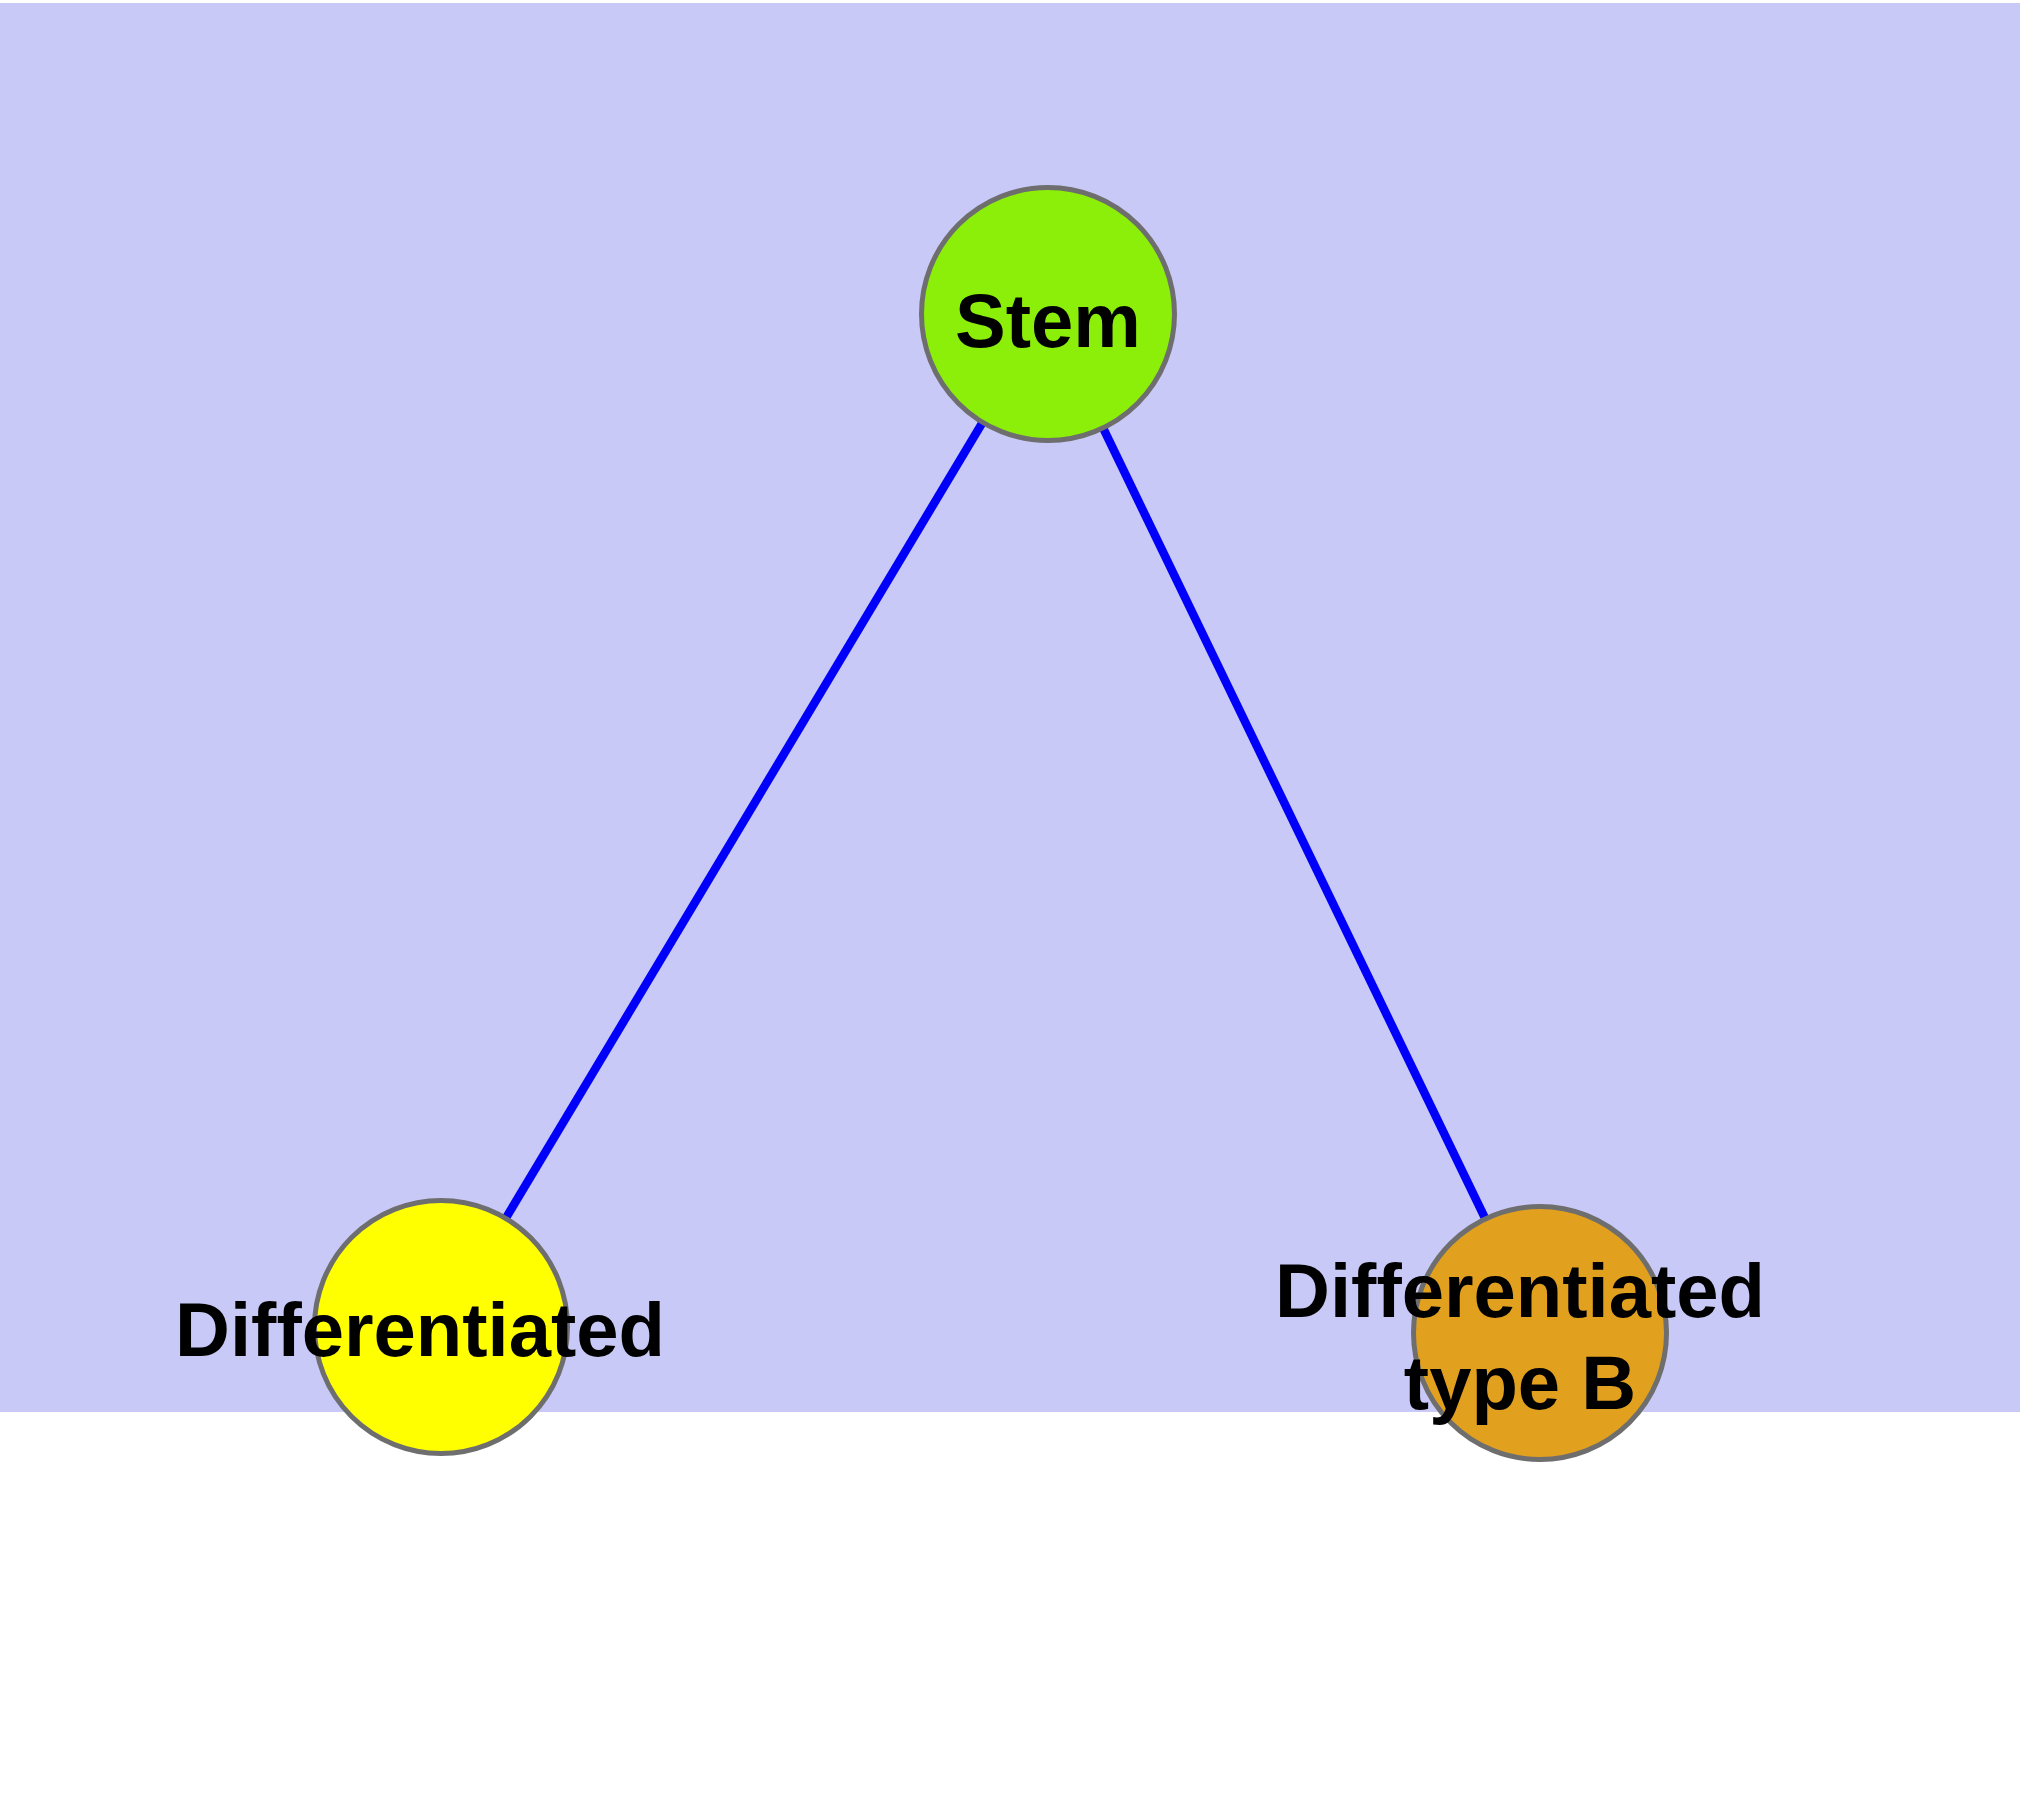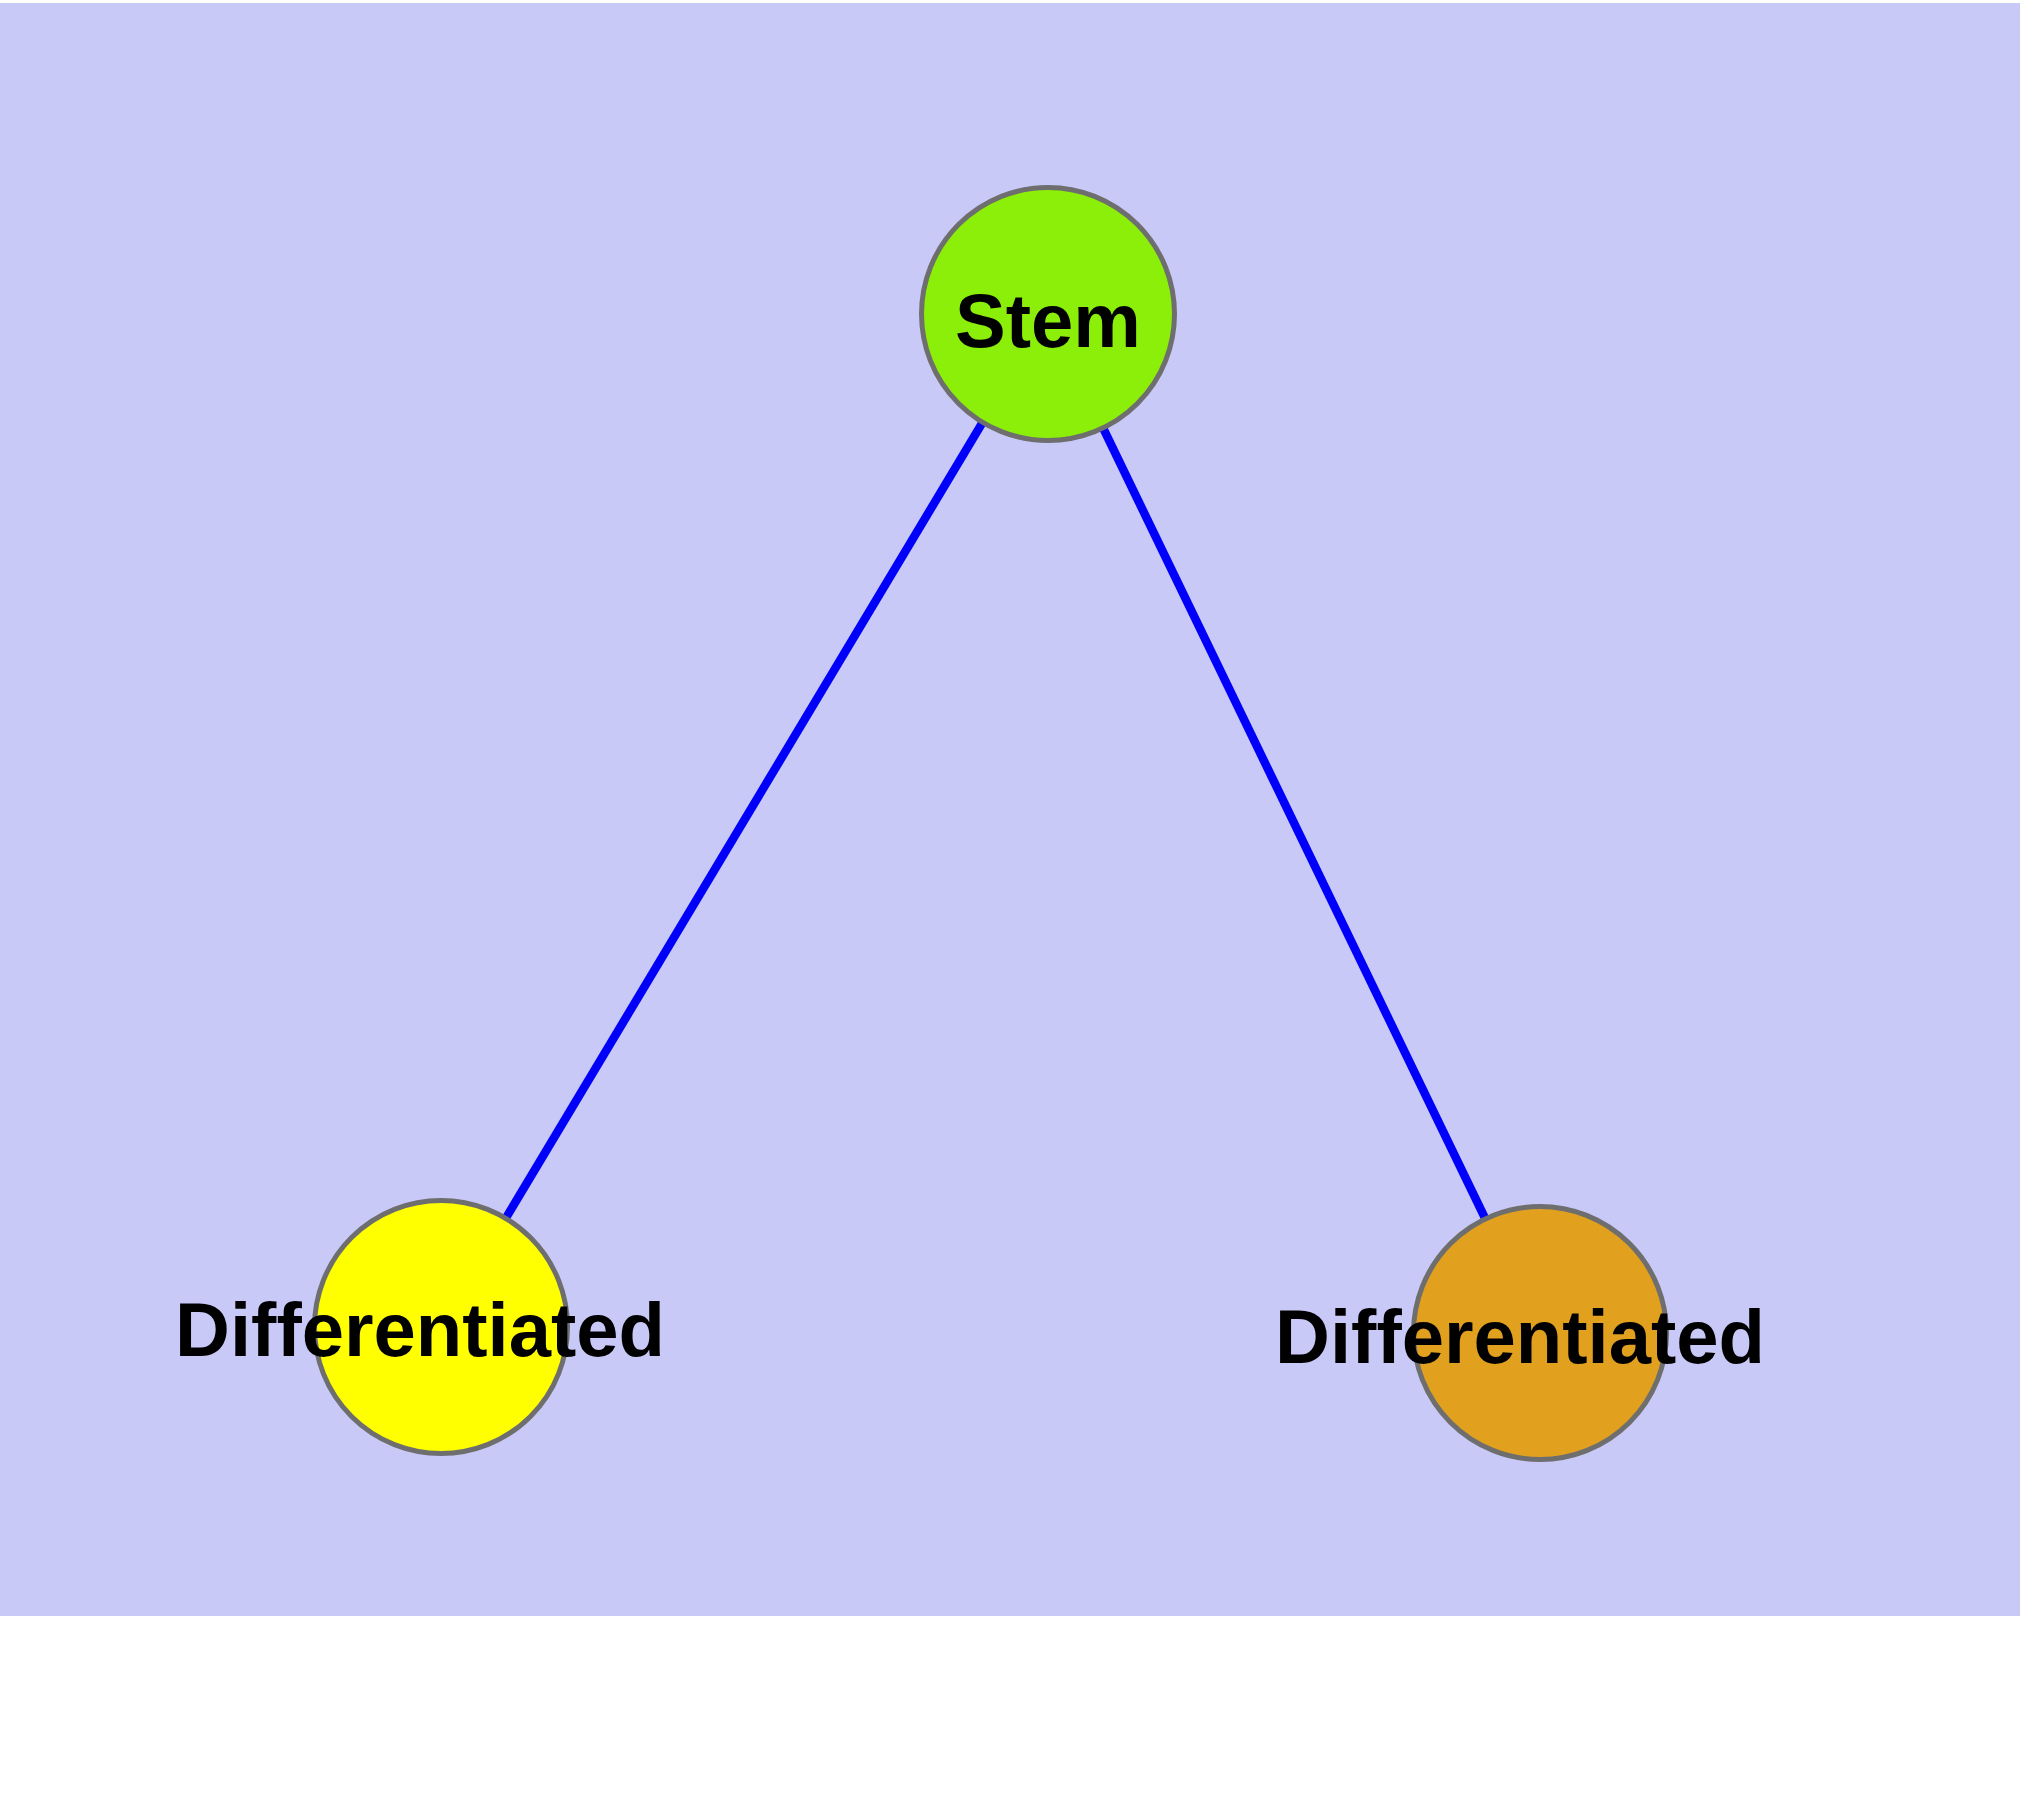--- a/index.html
+++ b/index.html
@@ -6,21 +6,21 @@
     margin: 0;
     padding: 0;
     width: 2021px;
     height: 1812px;
     overflow: hidden;
     font-family: "Liberation Sans", sans-serif;
   }
   .canvas {
     position: relative;
     width: 2021px;
-    height: 1616px;
+    height: 1412px;
   }
   .top-strip {
     position: absolute;
     left: 0; top: 0;
     width: 100%;
     height: 2.5px;
   }
   svg.edges-layer {
     position: absolute;
     left: 0; top: 0;
@@ -65,16 +65,17 @@
   <div class="node-label" style="left: 1048px; top: 321px; color: rgb(0, 0, 0);">
     <span class="line">Stem</span>
   </div>
 
   <div class="node-label" style="left: 420px; top: 1330px; color: rgb(0, 0, 0);">
     <span class="line">Differentiated</span>
   </div>
 
   <div class="node-label" style="left: 1520px; top: 1337px; color: rgb(0, 0, 0);">
     <span class="line">Differentiated</span>
+    <span class="line">type B</span>
   </div>
 
 </div>
 
 
 </body></html>

